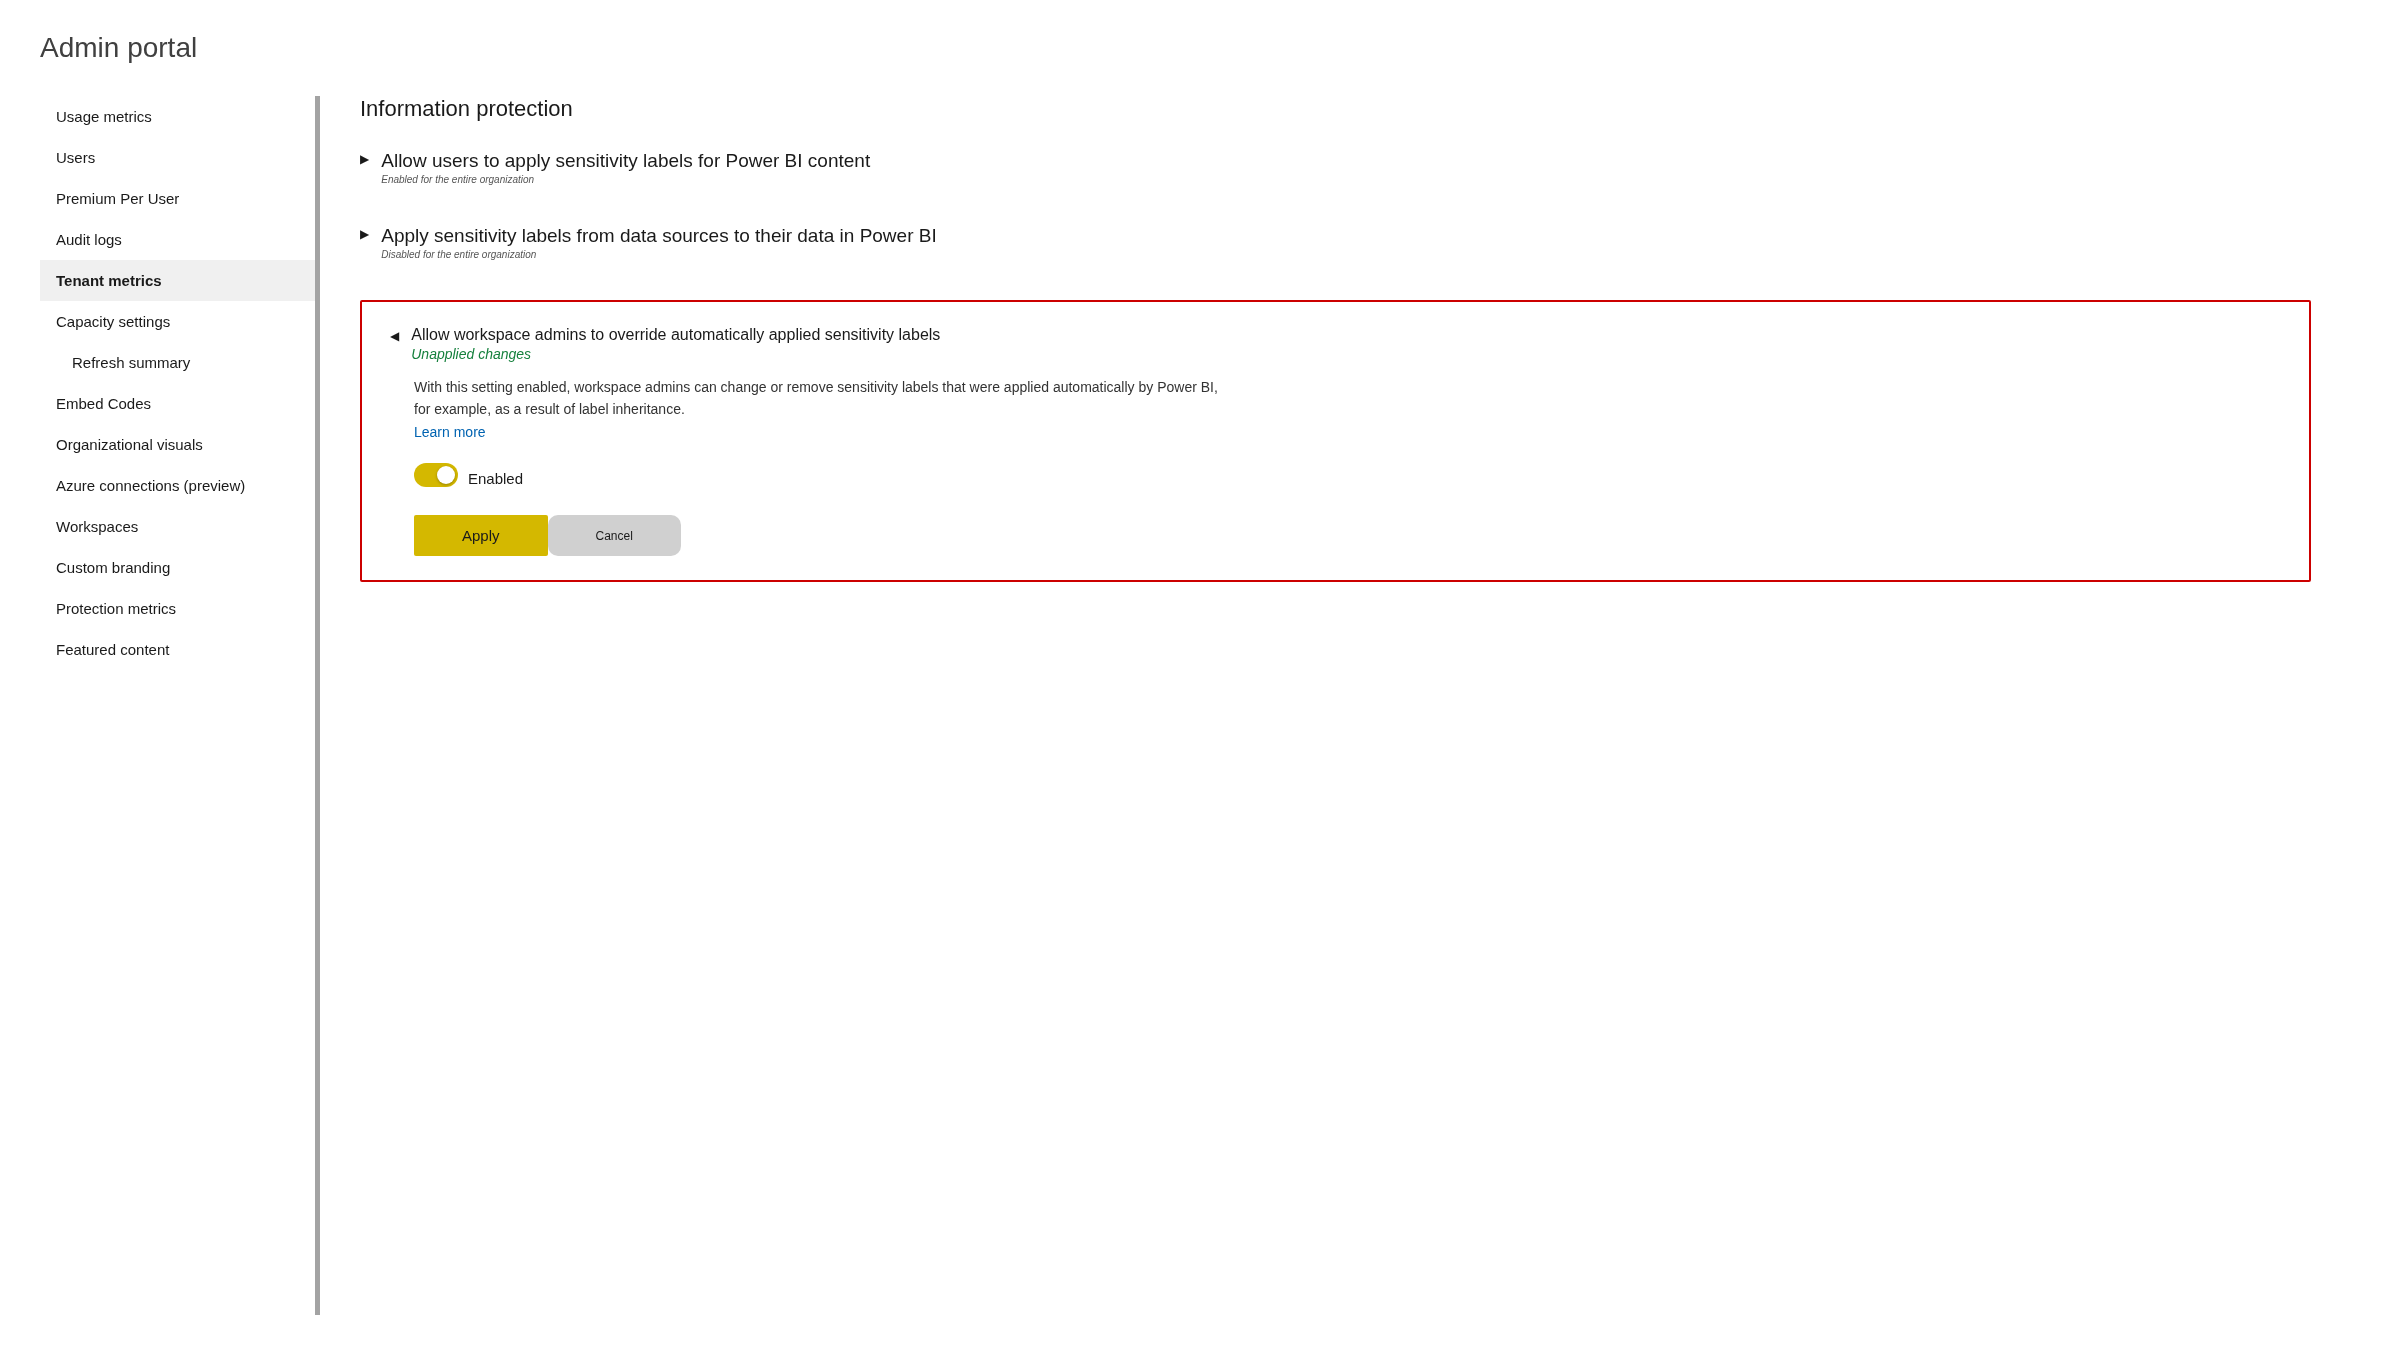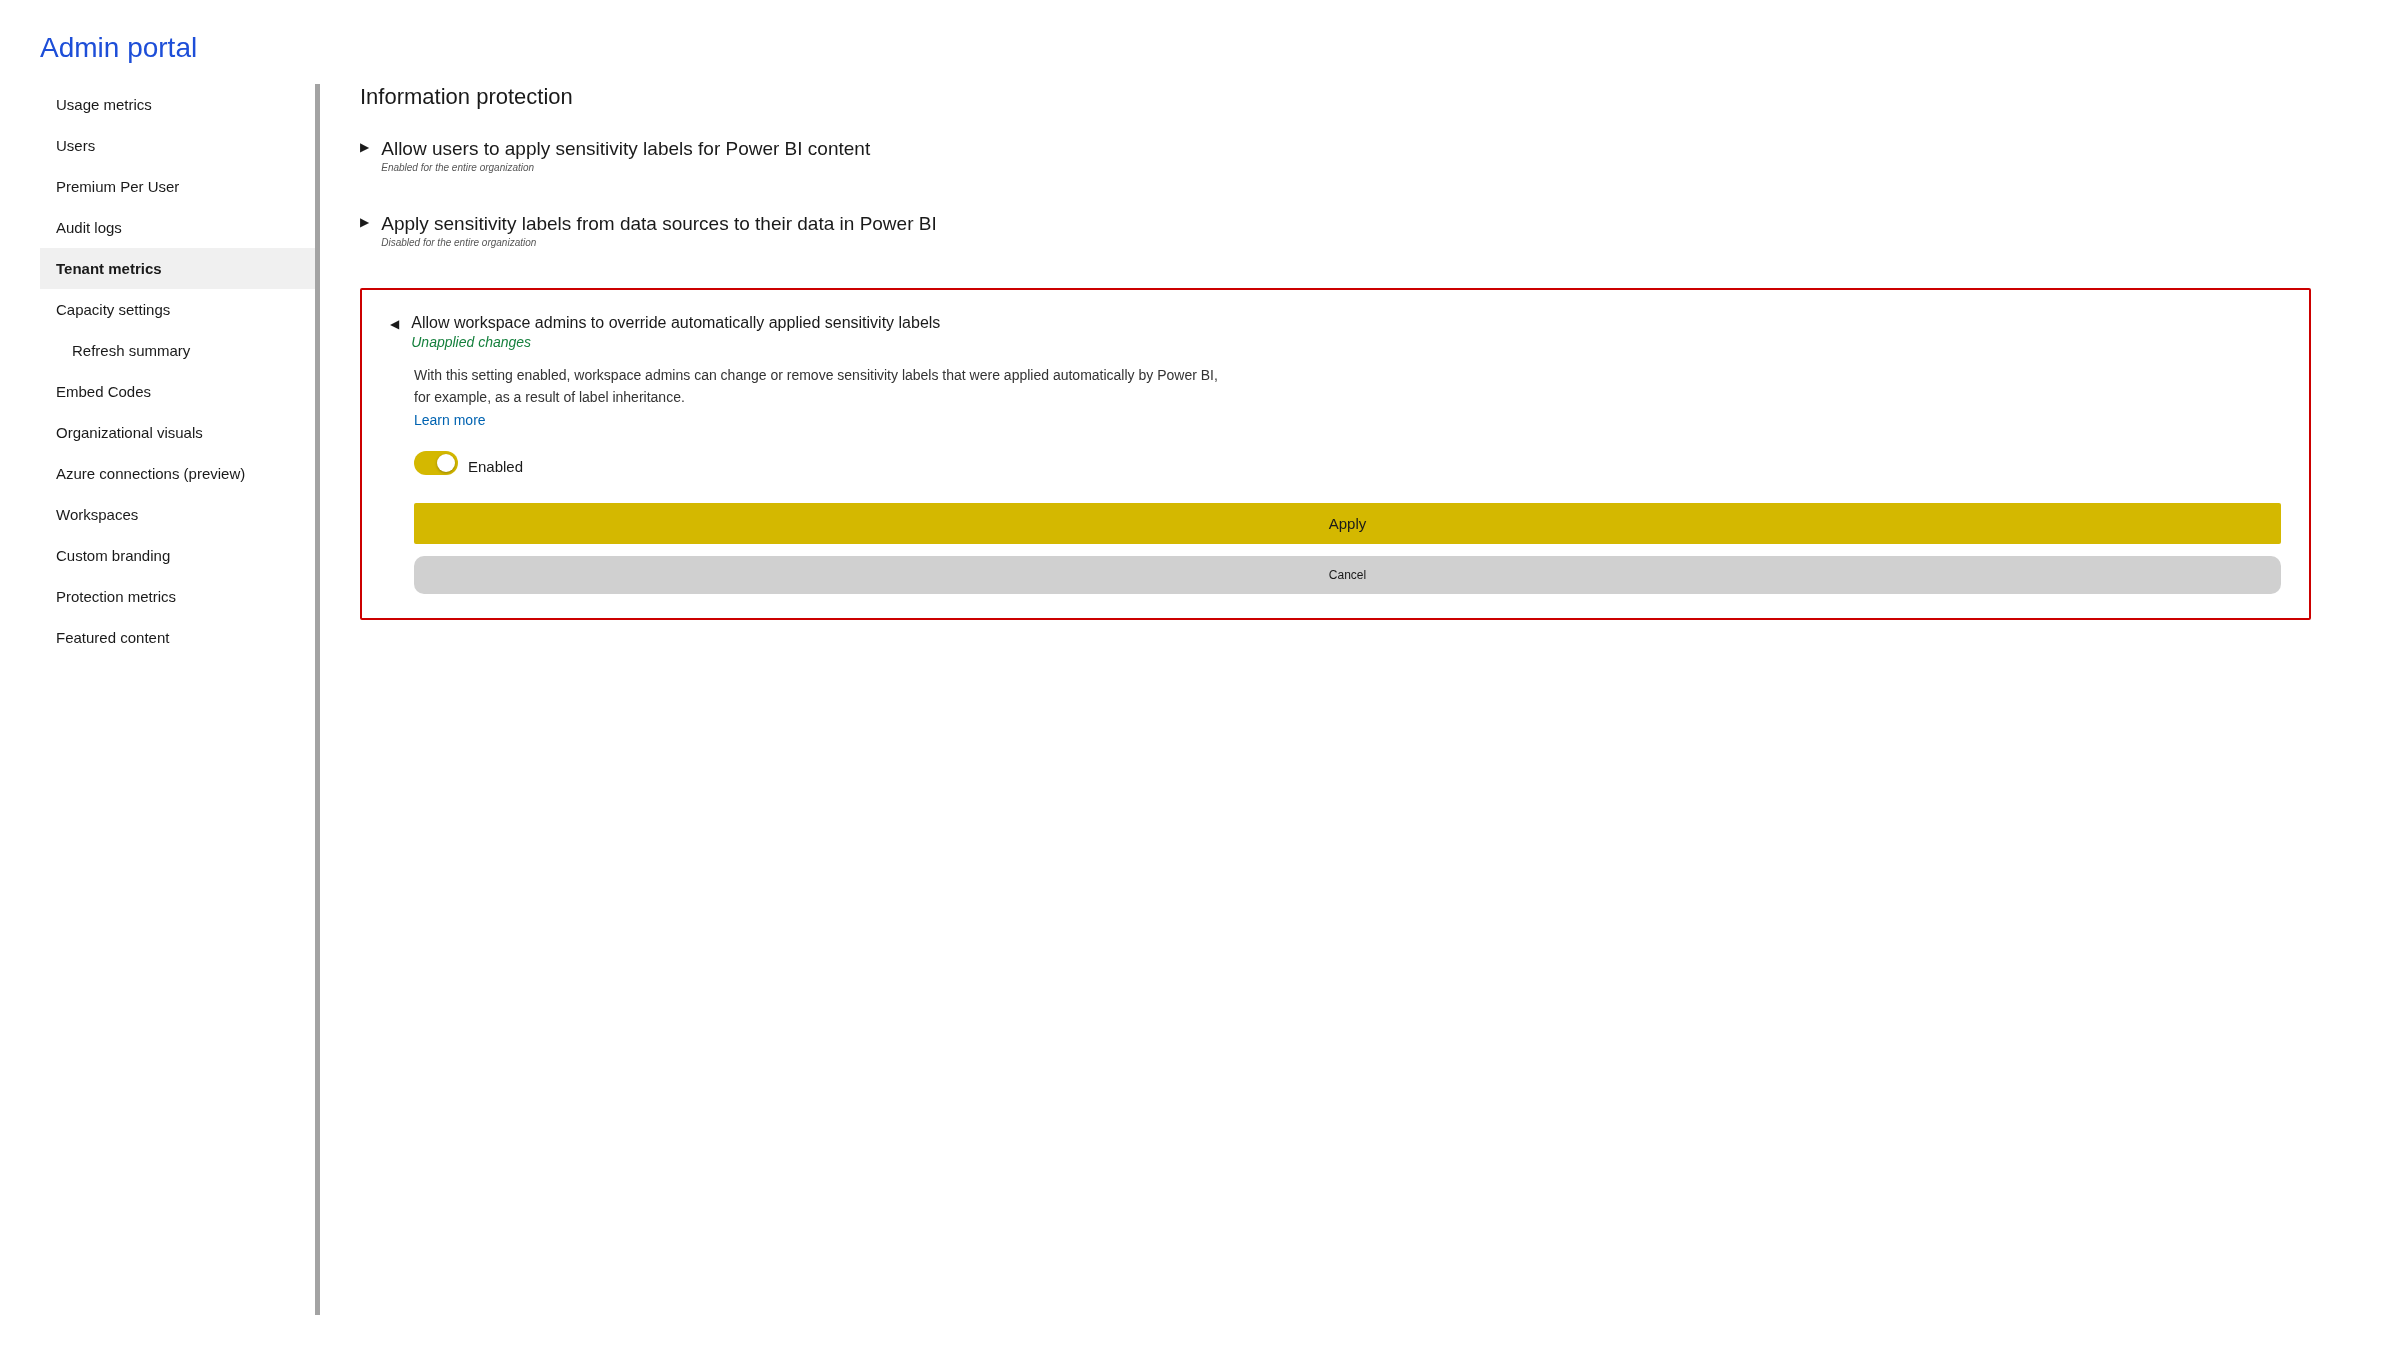--- a/index.html
+++ b/index.html
@@ -11,22 +11,22 @@
     }
     .page-wrapper {
       display: flex;
       flex-direction: column;
       min-height: 100vh;
       padding: 32px 40px;
     }
     .page-title {
       font-size: 28px;
       font-weight: 300;
-      color: #1d4ed8;
-      margin-bottom: 20px;
+      color: #404040;
+      margin-bottom: 32px;
     }
     .main-layout {
       display: flex;
       flex: 1;
     }
     
     .sidebar {
       width: 280px;
       flex-shrink: 0;
       border-right: 5px solid #a3a3a3;
@@ -162,23 +162,21 @@
       box-shadow: 0 1px 3px rgba(0,0,0,0.3);
     }
     .toggle-label {
       margin-left: 10px;
       font-size: 15px;
       color: #1a1a1a;
     }
     
     .button-row {
       display: flex;
-      gap: 12px;
       margin-left: 24px;
-      flex-direction: column;
     }
     .btn-apply {
       background: #d4b800;
       color: #1a1a1a;
       border: none;
       padding: 12px 48px;
       font-size: 15px;
       font-weight: 500;
       cursor: pointer;
       border-radius: 2px;

